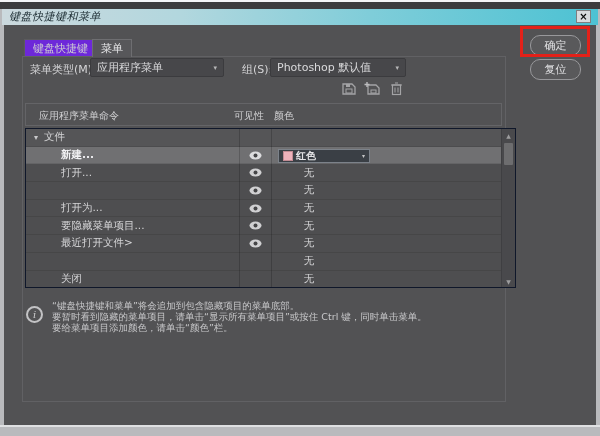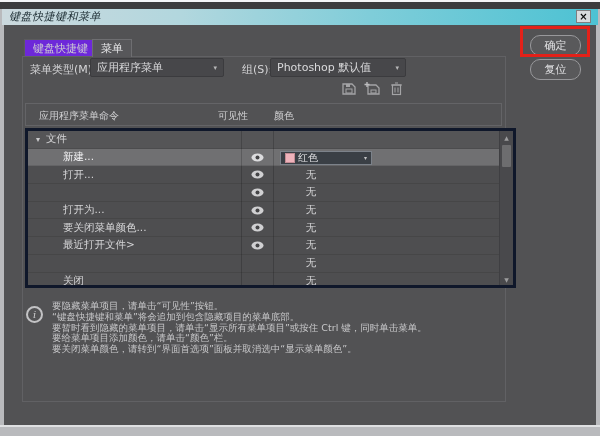--- a/index.html
+++ b/index.html
@@ -35,26 +35,26 @@
            display:flex; align-items:center; font-size:11px; color:#dadadc; padding:0 6px; }
   .combo .val { flex:1; overflow:hidden; white-space:nowrap; }
   .combo .chev { font-size:7px; color:#b6b6b8; padding-left:4px; }
 
   
   .tool-icn { width:18px; height:16px; display:flex; align-items:center; justify-content:center; }
 
   
   .thead { left:25px; top:103px; width:477px; height:23px; border:1px solid #646467; }
   .thead span { position:absolute; top:5px; font-size:10px; color:#d2d2d4; white-space:nowrap; }
-  .tbody { left:25px; top:128px; width:491px; height:160px; border:3px solid #0f172a; background:#4e4e50; overflow:hidden; }
+  .tbody { left:25px; top:128px; width:491px; height:160px; border:1px solid #0f172a; background:#4e4e50; overflow:hidden; }
   .rows { position:absolute; left:0; top:0; right:14px; bottom:0; }
   .trow { position:relative; height:17.7px; font-size:10.5px; color:#d6d6d8;
           display:flex; align-items:center; border-bottom:1px solid rgba(0,0,0,0.10); }
   .trow.grp { background:#555557; }
-  .trow.sel { background:#707072; color:#f2f2f4; }
+  .trow.sel { background:#707072; color:#f2f2f4;font-weight:bold; }
   .trow .lbl { white-space:nowrap; overflow:hidden; }
   .ind0 { padding-left:8px; } .ind1 { padding-left:35px; } .ind2 { padding-left:49px; }
   .grp-chev { font-size:8px; color:#c9c9cb; padding-right:6px; }
   .eye-cell { position:absolute; left:213px; width:32px; top:0; bottom:0;
               display:flex; align-items:center; justify-content:center; }
   .none-val { position:absolute; left:270px; width:26px; text-align:center; font-size:10.5px; }
   .color-combo { position:absolute; left:252px; top:2px; width:92px; height:14px;
                  background:#3a3f45; border:1px solid #7c828a; display:flex; align-items:center;
                  font-size:10px; color:#e3e3e5; padding:0 4px; }
   .swatch { width:10px; height:10px; background:#eeb2bb; border:1px solid #c28b93; margin-right:3px; flex:none; }
@@ -136,21 +136,21 @@
   <div class="abs tool-icn" style="left:387px; top:80px;">
     <svg width="13" height="15" viewBox="0 0 13 15">
       <rect x="2.5" y="4" width="8" height="9.5" fill="none" stroke="#a4a4a6" stroke-width="1.2"></rect>
       <path d="M1 4 h11 M5 2 h3" stroke="#a4a4a6" stroke-width="1.2"></path>
       <path d="M5 6.5 v5 M8 6.5 v5" stroke="#a4a4a6" stroke-width="1"></path>
     </svg>
   </div>
 
   <div class="abs thead">
     <span style="left:13px;">应用程序菜单命令</span>
-    <span style="left:192px;">可见性</span>
+    <span style="left:208px;">可见性</span>
     <span style="left:248px;">颜色</span>
   </div>
 
   <div class="abs tbody">
     <div class="rows">
 
       <div class="trow grp">
         <span class="lbl ind0"><span class="grp-chev">▾</span><span>文件</span></span>
       </div>
 
@@ -195,21 +195,21 @@
         <span class="eye-cell">
           <svg width="13" height="9" viewBox="0 0 13 9">
               <ellipse cx="6.5" cy="4.5" rx="6" ry="4" fill="#d0d0d2"></ellipse>
               <circle cx="6.5" cy="4.5" r="2" fill="#454547"></circle>
             </svg>
         </span>
         <span class="none-val">无</span>
       </div>
 
       <div class="trow">
-        <span class="lbl ind1">要关闭菜单颜色...</span>
+        <span class="lbl ind1">要隐藏菜单项目...</span>
         <span class="eye-cell">
           <svg width="13" height="9" viewBox="0 0 13 9">
               <ellipse cx="6.5" cy="4.5" rx="6" ry="4" fill="#d0d0d2"></ellipse>
               <circle cx="6.5" cy="4.5" r="2" fill="#454547"></circle>
             </svg>
         </span>
         <span class="none-val">无</span>
       </div>
 
       <div class="trow">
@@ -238,24 +238,22 @@
 
     <div class="sbar">
       <div class="sarrow" style="top:0;">▲</div>
       <div class="sthumb"></div>
       <div class="sarrow" style="bottom:0;">▼</div>
     </div>
   </div>
 
   <div class="abs info-circle">i</div>
   <div class="abs info-lines">
-    <div>要隐藏菜单项目，请单击“可见性”按钮。</div>
     <div>“键盘快捷键和菜单”将会追加到包含隐藏项目的菜单底部。</div>
     <div>要暂时看到隐藏的菜单项目，请单击“显示所有菜单项目”或按住 Ctrl 键，同时单击菜单。</div>
     <div>要给菜单项目添加颜色，请单击“颜色”栏。</div>
-    <div>要关闭菜单颜色，请转到“界面首选项”面板并取消选中“显示菜单颜色”。</div>
   </div>
 
   <div class="abs pill ok-btn">确定</div>
   <div class="abs pill reset-btn">复位</div>
   <div class="abs annotation"></div>
 
 </div>
 
 </body></html>

